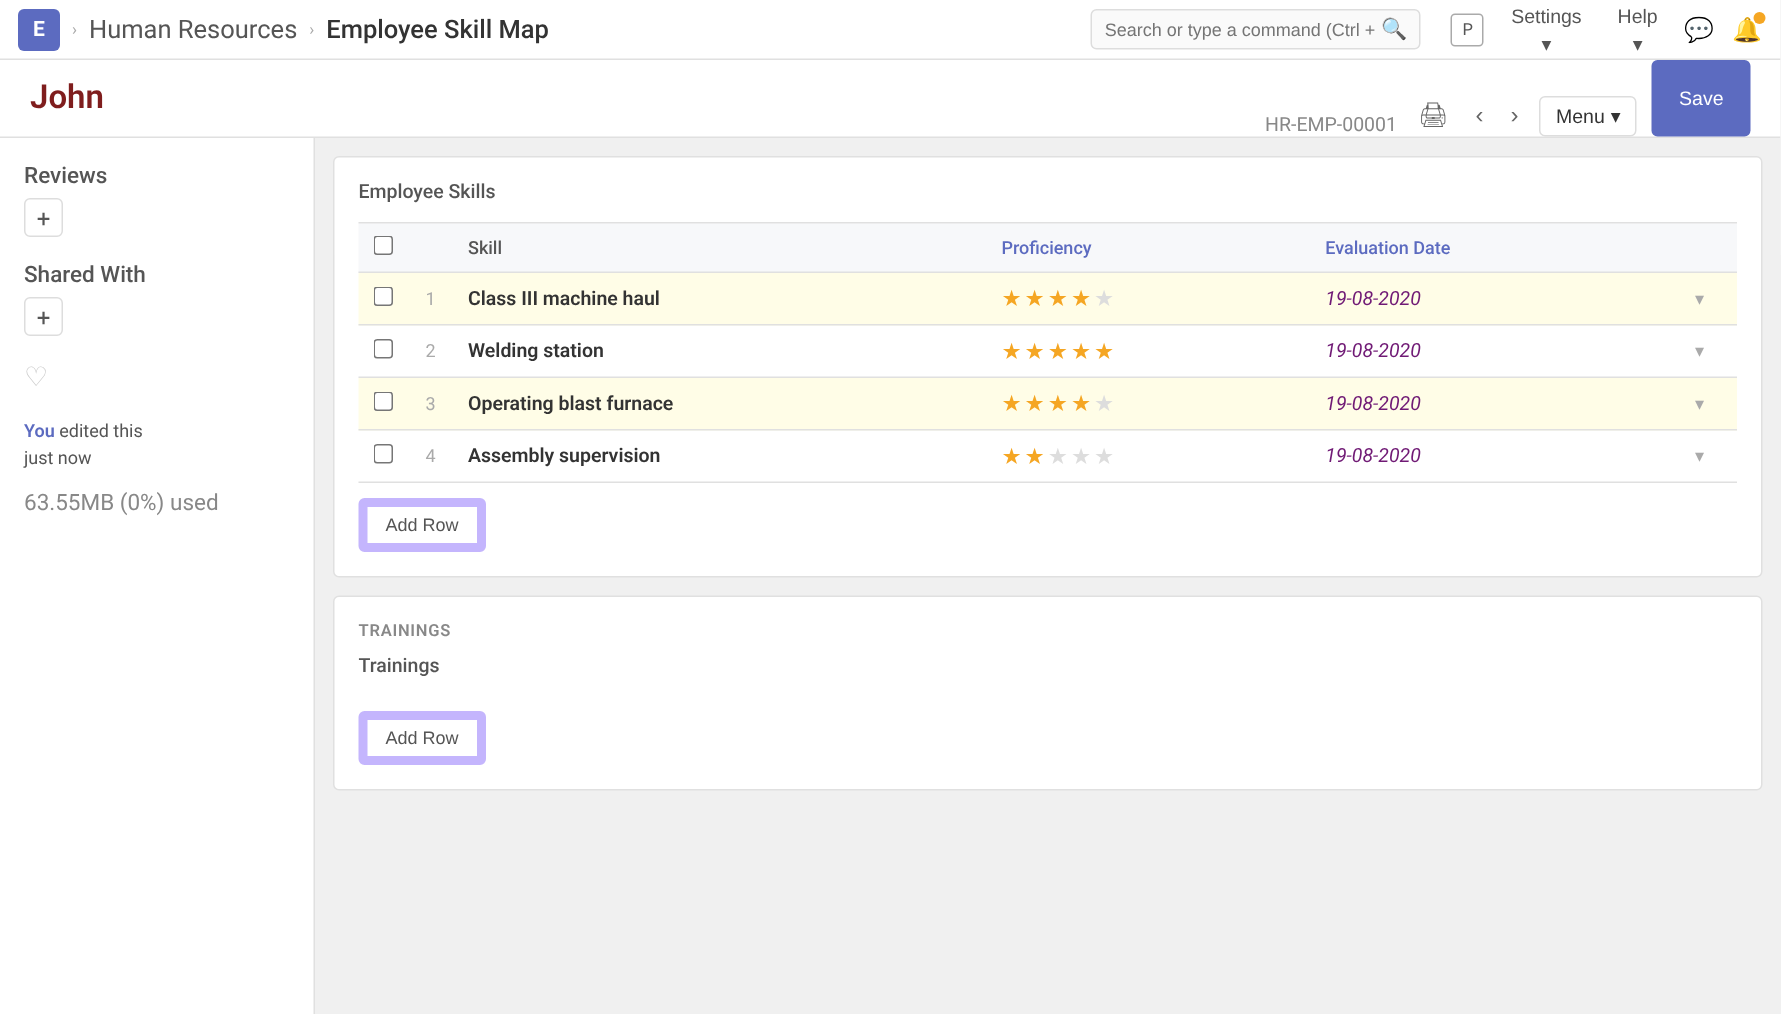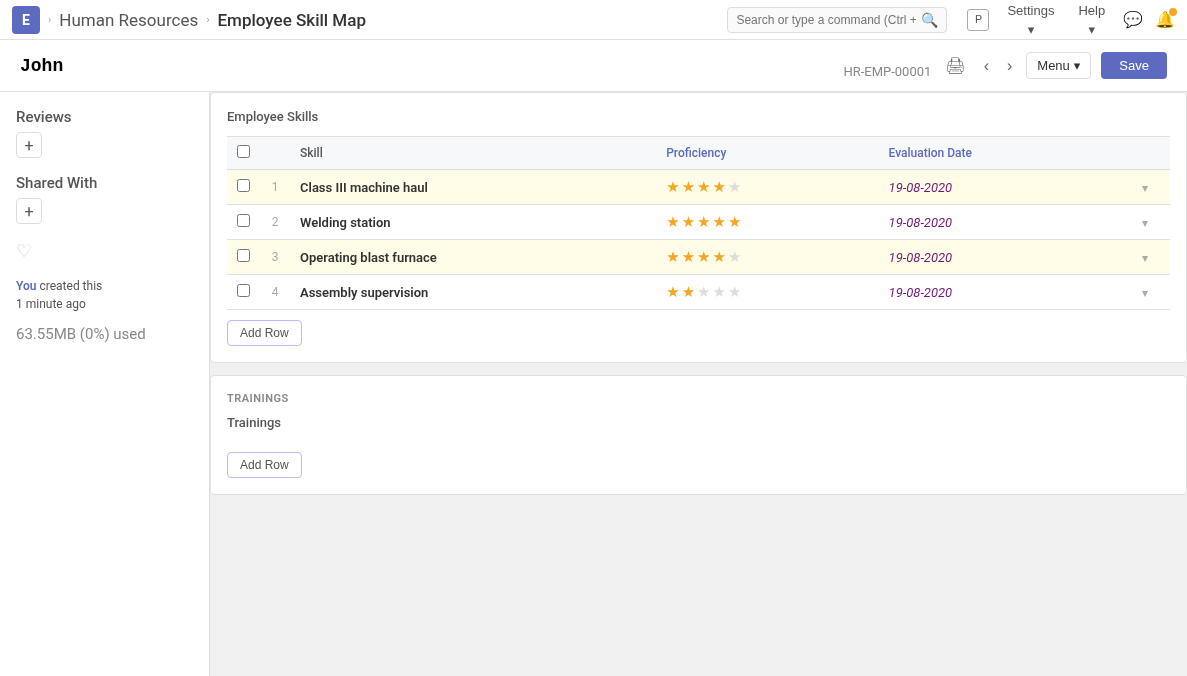--- a/index.html
+++ b/index.html
@@ -36,33 +36,33 @@
     .notif-dot {
       width: 8px; height: 8px; background: #f5a623; border-radius: 50%;
       position: absolute; top: -2px; right: -2px;
     }
 
     
     .page-header {
       display: flex; align-items: center; justify-content: space-between;
       background: #fff; padding: 10px 20px; border-bottom: 1px solid #e0e0e0; height: 52px;
     }
-    .page-title { font-size: 18px; font-weight: 600; color: #000000; font-family: Liberation Mono, monospace; }
+    .page-title { font-size: 22px; font-weight: 600; color: #7f1d1d; }
     .header-right { display: flex; align-items: flex-end; gap: 10px; }
     .doc-id { color: #888; font-size: 13px; }
     .icon-btn {
       background: none; border: none; cursor: pointer; color: #666; font-size: 16px; padding: 4px;
     }
     .menu-btn {
       display: flex; align-items: center; gap: 4px; border: 1px solid #ddd; border-radius: 4px;
       background: #fff; padding: 5px 10px; cursor: pointer; font-size: 13px; color: #333;
     }
     .save-btn {
       background: #5c6bc0; color: #fff; border: none; border-radius: 4px;
-      padding: 6px 18px; cursor: pointer; font-size: 13px; font-weight: 500;
+      padding: 18px 18px; cursor: pointer; font-size: 13px; font-weight: 500;
     }
 
     
     .main-layout { display: flex; height: calc(676px - 92px); }
 
     
     .sidebar {
       width: 210px; background: #fff; border-right: 1px solid #e0e0e0;
       padding: 16px; flex-shrink: 0; overflow-y: auto;
     }
@@ -71,21 +71,21 @@
       width: 26px; height: 26px; border: 1px solid #ddd; border-radius: 4px;
       background: #fff; cursor: pointer; display: flex; align-items: center; justify-content: center;
       color: #555; font-size: 16px; margin-bottom: 16px;
     }
     .heart-icon { color: #ccc; font-size: 18px; margin: 8px 0 16px 0; cursor: pointer; }
     .activity-text { font-size: 12px; color: #555; margin-bottom: 6px; line-height: 1.5; }
     .activity-text strong { color: #5c6bc0; font-weight: 600; }
     .storage-text { font-size: 15px; color: #888; margin-top: 12px; }
 
     
-    .content { flex: 1; overflow-y: auto; background: #f0f0f0; }
+    .content { flex: 1; overflow-y: auto; background: #f0f0f0; padding: 12px; }
     .section-card { background: #fff; border: 1px solid #e0e0e0; border-radius: 4px; margin-bottom: 12px; padding: 16px; }
     .section-title { font-size: 13px; color: #555; margin-bottom: 12px; font-weight: 500; }
     .section-label { font-size: 11px; font-weight: 600; letter-spacing: 0.5px; color: #888; text-transform: uppercase; margin-bottom: 10px; }
 
     
     table { width: 100%; border-collapse: collapse; }
     thead tr { background: #f7f8fa; }
     th { padding: 8px 10px; text-align: left; font-size: 12px; color: #555; font-weight: 500; border-bottom: 1px solid #e0e0e0; border-top: 1px solid #e0e0e0; }
     td { padding: 8px 10px; border-bottom: 1px solid #e0e0e0; font-size: 13px; }
     .row-num { color: #aaa; font-size: 12px; text-align: center; }
@@ -97,21 +97,21 @@
     .dropdown-arrow { color: #aaa; font-size: 12px; cursor: pointer; }
     .row-highlight { background: #fffde7; }
 
     
     .stars { display: flex; gap: 2px; }
     .star-filled { color: #f5a623; font-size: 15px; }
     .star-empty { color: #ddd; font-size: 15px; }
 
     
     .add-row-btn {
-      border: 1px solid #c4b5fd; background: #fff; border-radius: 4px;
+      border: 6px solid #c4b5fd; background: #fff; border-radius: 4px;
       padding: 5px 12px; cursor: pointer; font-size: 12px; color: #555; margin-top: 10px;
     }
 
     input[type="checkbox"] { cursor: pointer; }
   </style>
 </head>
 <body>
 
 <nav class="top-nav">
   <div class="app-icon">E</div>
@@ -163,22 +163,22 @@
   <aside class="sidebar">
     <div class="sidebar-section-label">Reviews</div>
     <div class="add-btn">+</div>
 
     <div class="sidebar-section-label">Shared With</div>
     <div class="add-btn">+</div>
 
     <div class="heart-icon">♡</div>
 
     <div class="activity-text">
-      <strong>You</strong><span> created this</span><br>
-      <span>1 minute ago</span>
+      <strong>You</strong><span> edited this</span><br>
+      <span>just now</span>
     </div>
 
     <div class="storage-text">63.55MB (0%) used</div>
   </aside>
 
   <div class="content">
 
     <div class="section-card">
       <div class="section-title">Employee Skills</div>
       <table>

